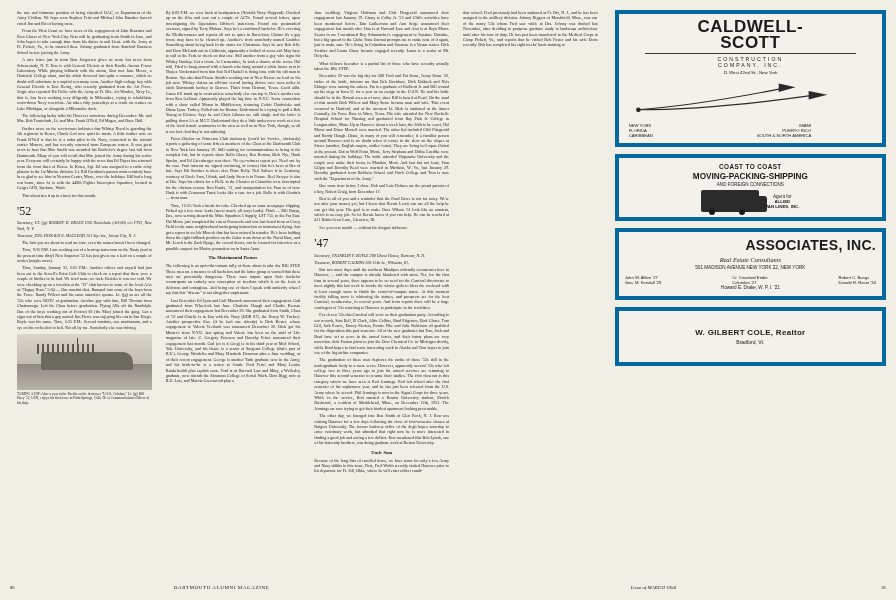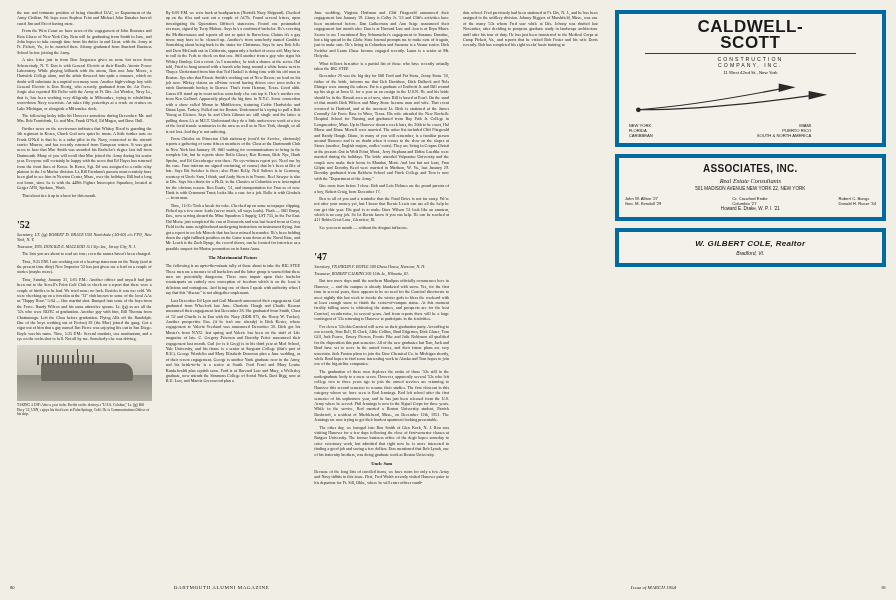--- a/index.html
+++ b/index.html
@@ -30,21 +30,21 @@
     overflow:hidden;
   }
   .c1{width:152px;border-right:0;}
   .c2{width:152px;}
   .c3{width:152px;}
   .c4{width:152px;}
   .ads{width:288px;padding-left:10px;box-sizing:border-box;}
   .col p{margin:0 0 2px 0;text-indent:5px;}
   .col p.first{text-indent:0;}
   .classhead{
-    font-weight:bold;font-size:10px;margin:20px 0 1px 0;
+    font-weight:normal;font-size:12px;margin:6px 0 1px 0;
     font-family:"Liberation Serif",serif;
   }
   .classline{font-size:4.1px;line-height:1.25;margin:0 0 2px 0;}
   .it{font-style:italic;}
   .sub{font-weight:bold;font-size:4.6px;text-align:center;margin:4px 0 2px;}
   .photo-box{
     margin:4px 0 2px 0;background:#cfcabd;height:56px;width:100%;
     position:relative;overflow:hidden;border:0;
   }
   .photo-box .sea{
@@ -96,26 +96,26 @@
   .allied .rowflex{display:flex;align-items:center;justify-content:center;gap:6px;margin-top:3px;}
   .allied .van{width:58px;height:22px;background:#2b2b2b;position:relative;border-radius:2px;}
   .allied .van .cab{position:absolute;right:-8px;top:6px;width:12px;height:16px;background:#2b2b2b;border-radius:2px 3px 2px 2px;}
   .allied .van .wheel{position:absolute;bottom:-3px;width:6px;height:6px;background:#1a1a1a;border-radius:50%;}
   .allied .badge{font-size:4.4px;font-family:"Liberation Sans",sans-serif;font-weight:bold;}
   .kind .n{font-size:13px;font-family:"Liberation Sans",sans-serif;font-weight:bold;letter-spacing:.3px;}
   .kind .s{font-size:7px;font-family:"Liberation Sans",sans-serif;font-weight:bold;margin-top:1px;}
   .kind .a{font-size:5.4px;font-family:"Liberation Sans",sans-serif;margin-top:2px;}
   .kind .t{font-size:4.4px;font-family:"Liberation Sans",sans-serif;margin-top:2px;line-height:1.4;}
   .land .n{font-size:9px;font-family:"Liberation Sans",sans-serif;font-weight:bold;letter-spacing:.3px;}
-  .land .n2{font-size:10px;font-family:"Liberation Sans",sans-serif;font-weight:bold;letter-spacing:.3px;}
+  .land .n2{font-size:14px;font-family:"Liberation Sans",sans-serif;font-weight:bold;letter-spacing:.3px;text-align:right;}
   .land .s{font-size:6.4px;font-family:"Liberation Serif",serif;font-style:italic;margin:3px 0 2px;}
   .land .a{font-size:4.6px;font-family:"Liberation Sans",sans-serif;line-height:1.45;}
   .land .names{display:flex;justify-content:space-between;font-size:4.2px;
      font-family:"Liberation Sans",sans-serif;margin-top:3px;text-align:left;}
-  .gilbert{padding:7px 6px;font-style:italic;}
+  .gilbert{padding:17px 6px;}
   .gilbert .n{font-size:8px;font-family:"Liberation Sans",sans-serif;font-weight:bold;letter-spacing:.3px;}
   .gilbert .a{font-size:5px;font-family:"Liberation Sans",sans-serif;margin-top:2px;}
 </style>
 </head>
 <body>
 
 <div class="page">
   <div class="spread">
 
     <div class="col c1">
@@ -203,20 +203,37 @@
             <div>CARIBBEAN</div>
           </div>
           <div class="r">
             <div>MIAMI</div>
             <div>PUERTO RICO</div>
             <div>SOUTH &amp; NORTH AMERICA</div>
           </div>
         </div>
       </div>
 
+      <div class="ad allied">
+        <div class="top">COAST TO COAST</div>
+        <div class="mid">MOVING-PACKING-SHIPPING</div>
+        <div class="sm">AND FOREIGN CONNECTIONS</div>
+        <div class="rowflex">
+          <div class="van">
+            <div class="cab"></div>
+            <div class="wheel" style="left:8px"></div>
+            <div class="wheel" style="left:38px"></div>
+          </div>
+          <div>
+            <div class="sm">Agent for</div>
+            <div class="badge">ALLIED</div>
+            <div class="badge">VAN LINES, INC.</div>
+          </div>
+        </div>
+      </div>
 
 
       <div class="ad land">
         <div class="n2">ASSOCIATES, INC.</div>
         <div class="s">Real Estate Consultants</div>
         <div class="a">501 MADISON AVENUE
 NEW YORK 22, NEW YORK</div>
         <div class="names">
           <div>
             <div>John W. Allton '27</div>

